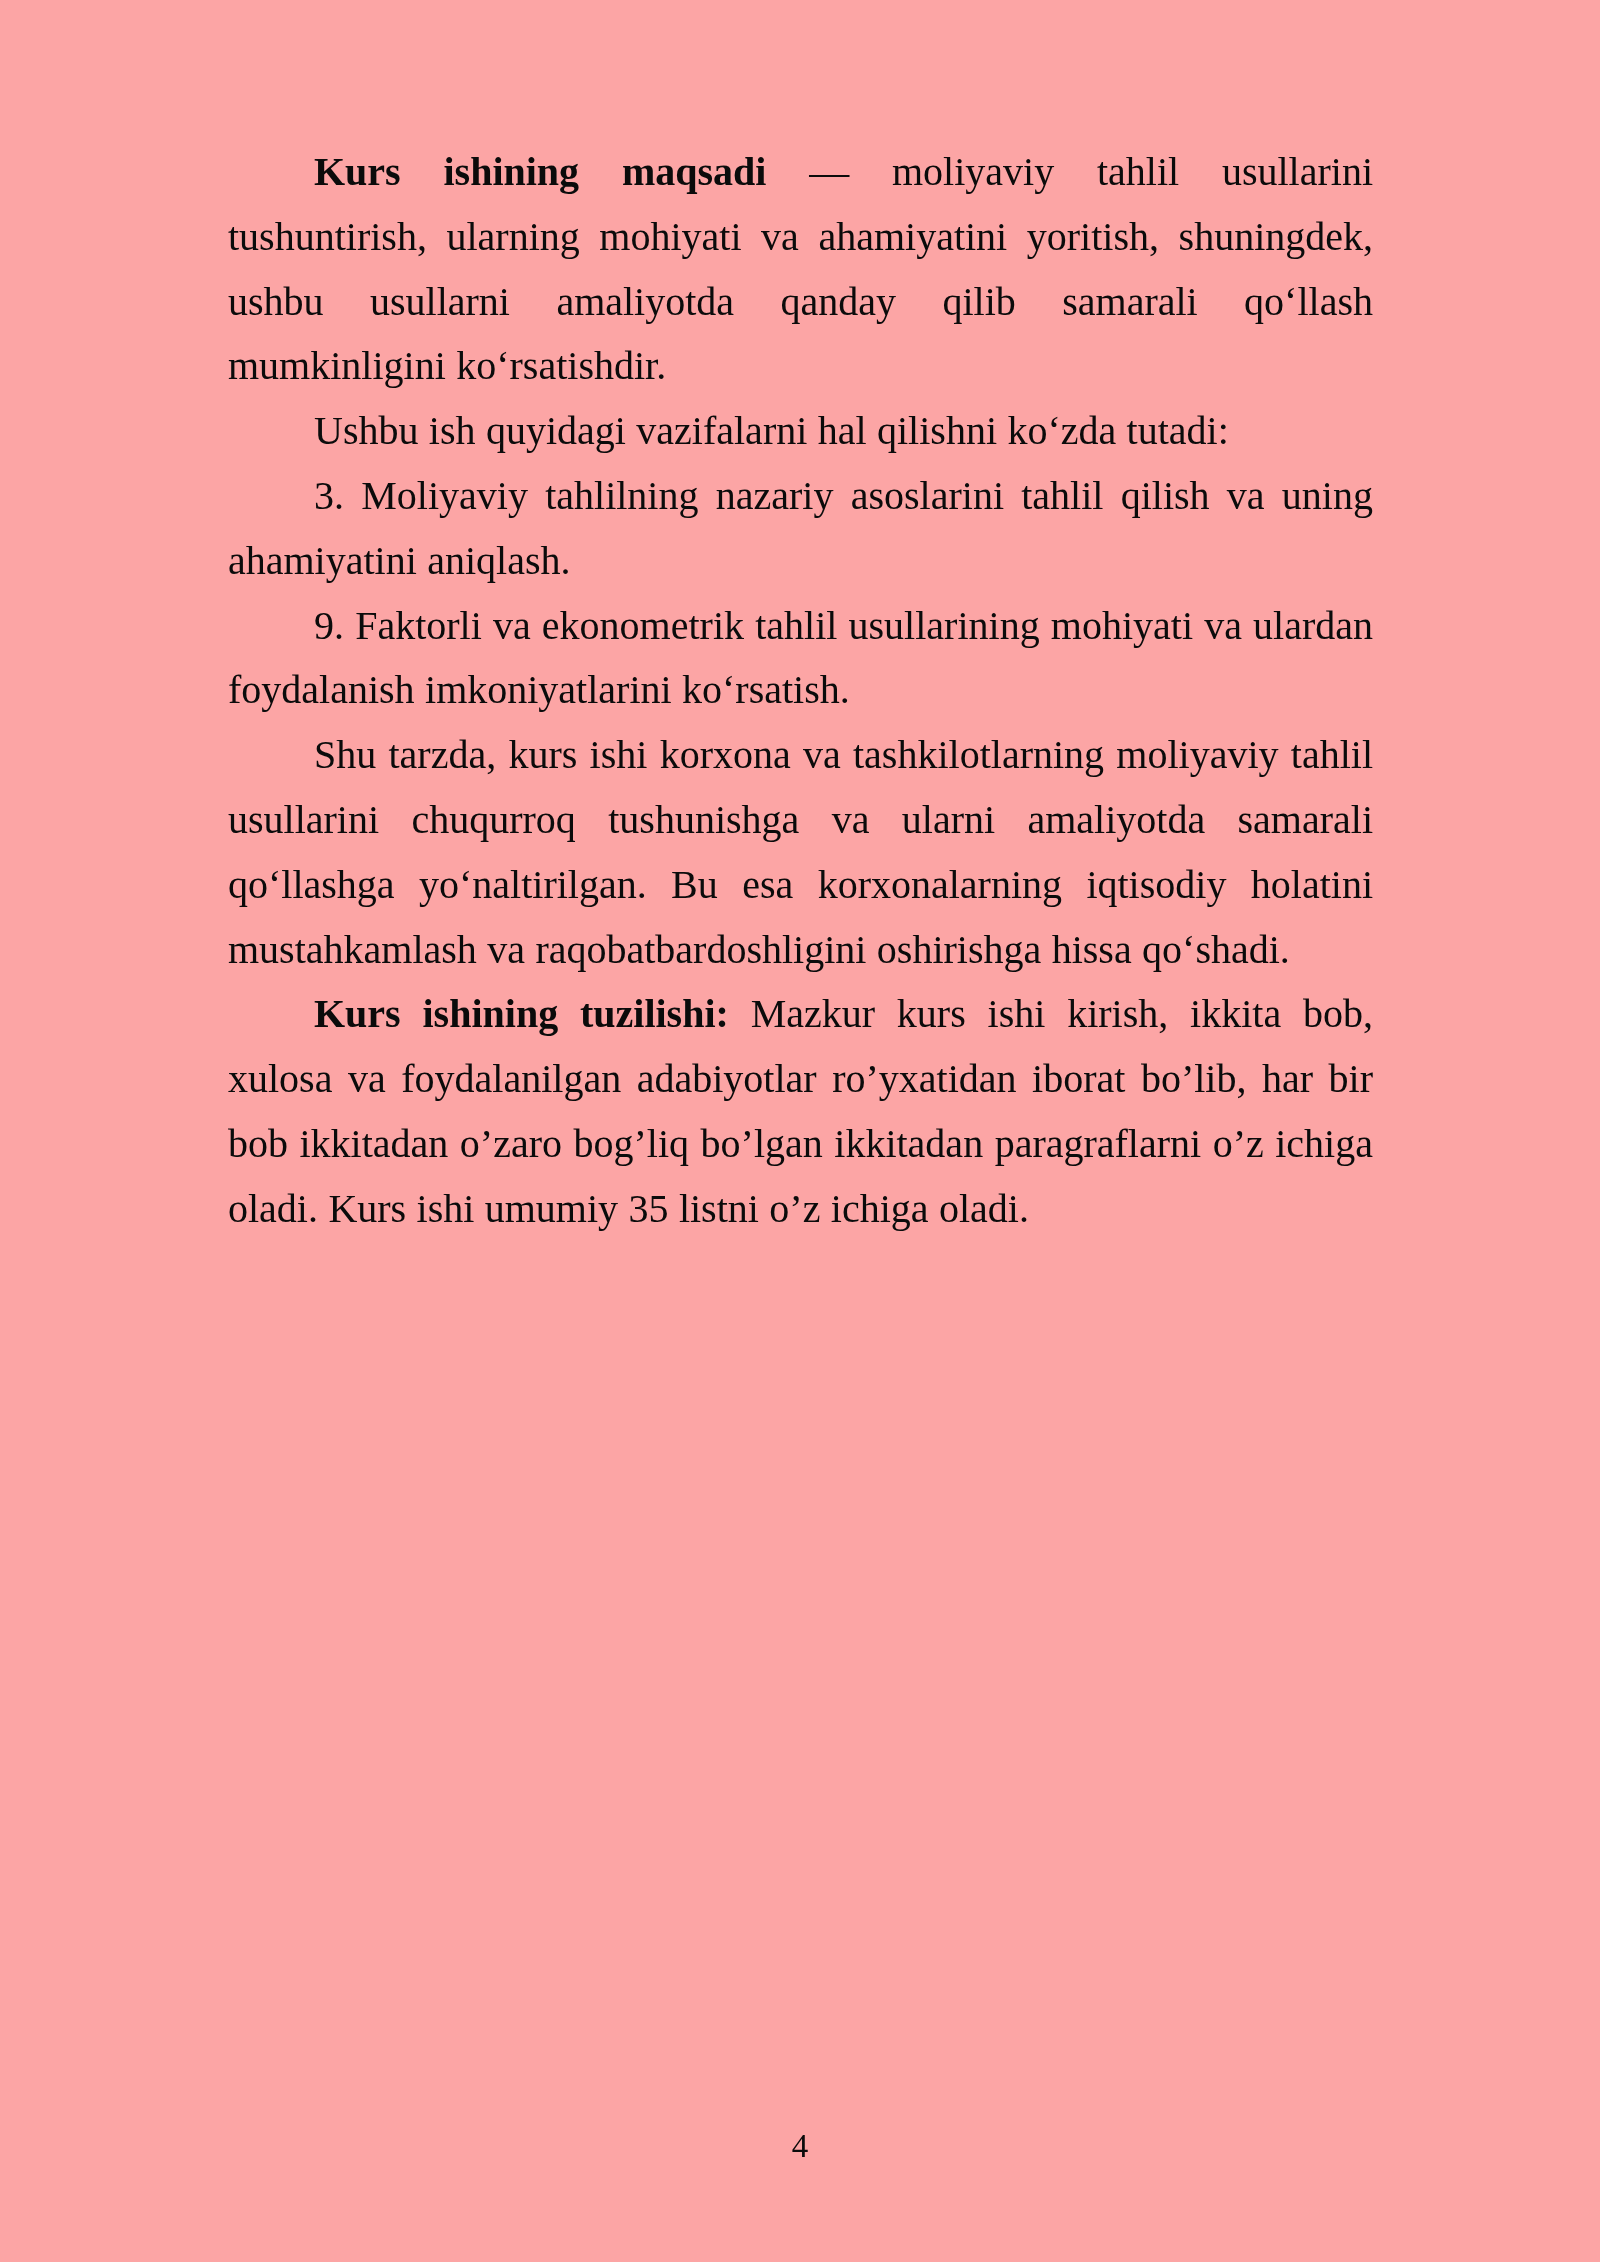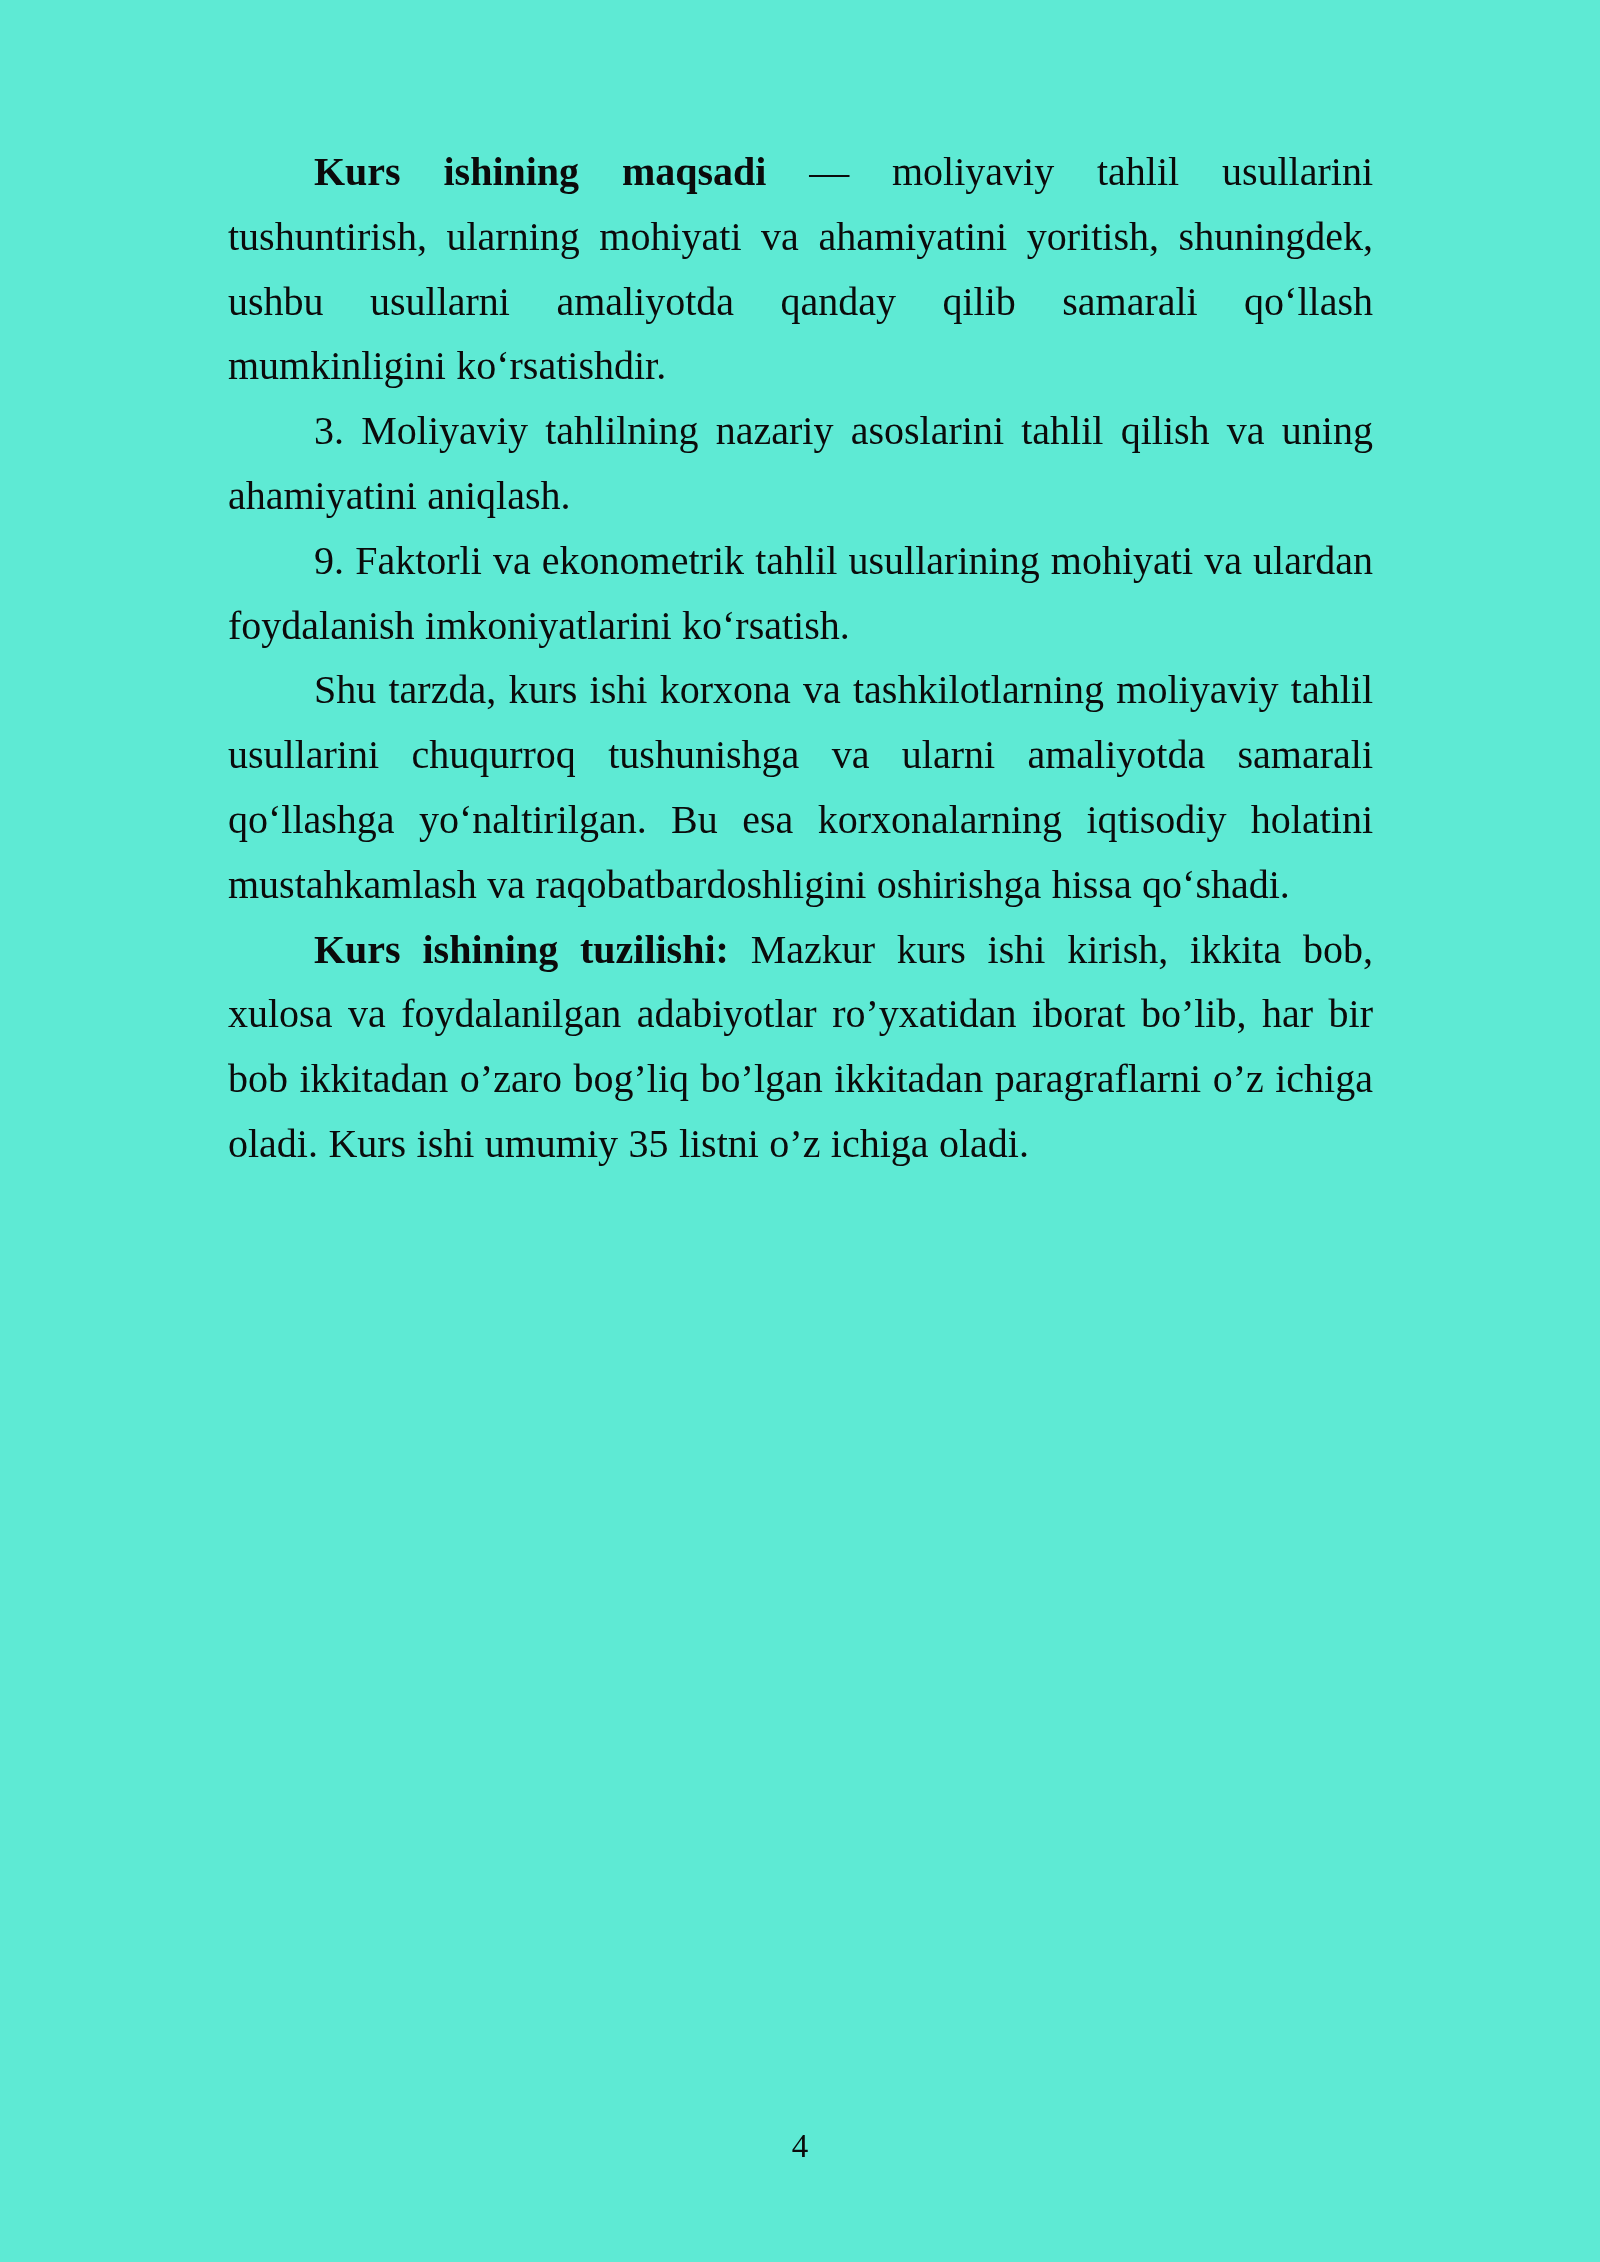--- a/index.html
+++ b/index.html
@@ -7,21 +7,21 @@
     padding: 0;
   }
   body {
     background: #ffffff;
     font-family: "Liberation Serif", "DejaVu Serif", serif;
   }
   .page {
     position: relative;
     width: 1600px;
     height: 2262px;
-    background: #5eead4;
+    background: #fca5a5;
     box-sizing: border-box;
     overflow: hidden;
   }
   .content {
     position: absolute;
     left: 228px;
     top: 140px;
     width: 1145px;
   }
   p.body-par {
@@ -55,20 +55,21 @@
 </head>
 <body>
 
 <div class="page">
 
   <div class="content">
 
     <p class="body-par"><span class="b">Kurs ishining maqsadi</span><span> — moliyaviy tahlil usullarini tushuntirish, ularning mohiyati va ahamiyatini yoritish, shuningdek, ushbu usullarni amaliyotda qanday qilib samarali qo‘llash mumkinligini ko‘rsatishdir.</span></p>
 
 
+    <p class="body-par last-left"><span>Ushbu ish quyidagi vazifalarni hal qilishni ko‘zda tutadi:</span></p>
 
     <p class="body-par"><span>3. Moliyaviy tahlilning nazariy asoslarini tahlil qilish va uning ahamiyatini aniqlash.</span></p>
 
 
     <p class="body-par"><span>9. Faktorli va ekonometrik tahlil usullarining mohiyati va ulardan foydalanish imkoniyatlarini ko‘rsatish.</span></p>
 
 
     <p class="body-par"><span>Shu tarzda, kurs ishi korxona va tashkilotlarning moliyaviy tahlil usullarini chuqurroq tushunishga va ularni amaliyotda samarali qo‘llashga yo‘naltirilgan. Bu esa korxonalarning iqtisodiy holatini mustahkamlash va raqobatbardoshligini oshirishga hissa qo‘shadi.</span></p>
 
     <p class="body-par"><span class="b">Kurs ishining tuzilishi:</span><span> Mazkur kurs ishi kirish, ikkita bob, xulosa va foydalanilgan adabiyotlar ro’yxatidan iborat bo’lib, har bir bob ikkitadan o’zaro bog’liq bo’lgan ikkitadan paragraflarni o’z ichiga oladi. Kurs ishi umumiy 35 listni o’z ichiga oladi.</span></p>

